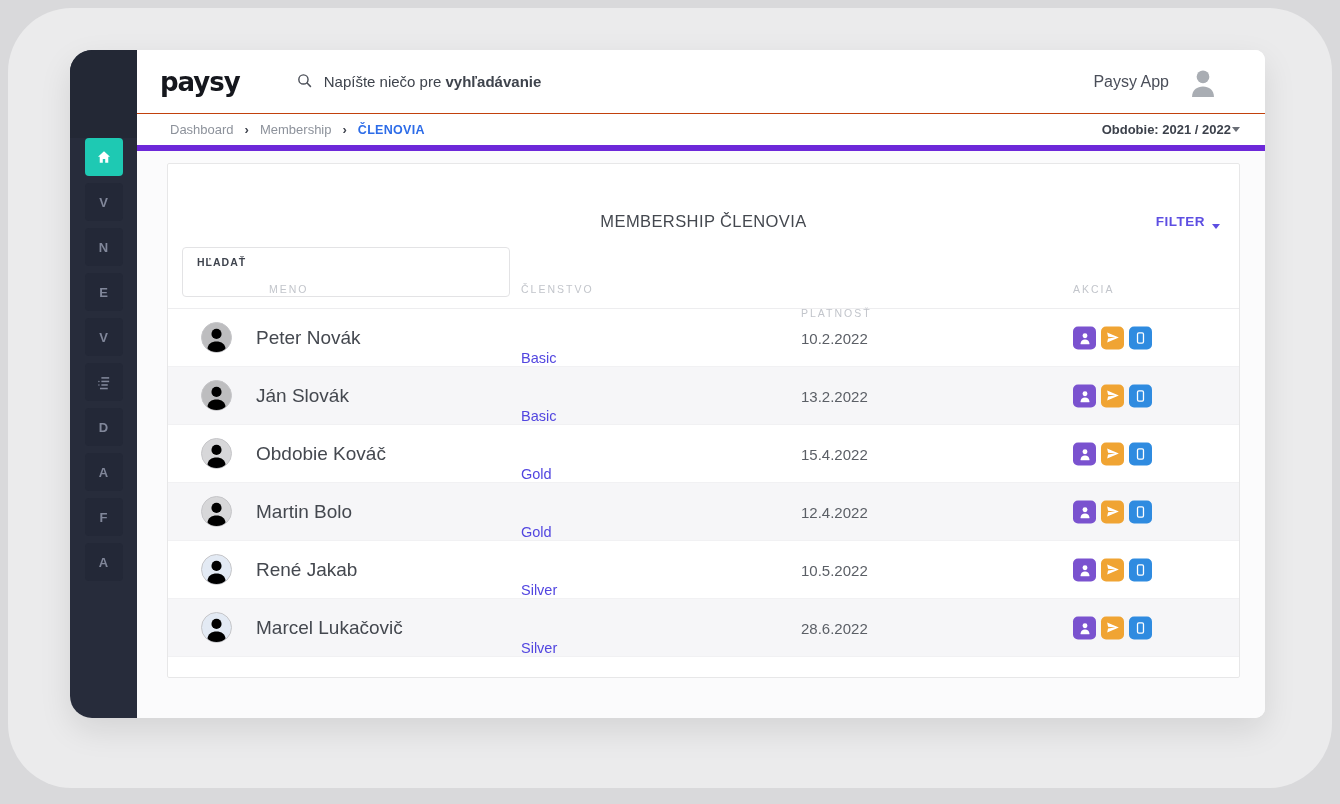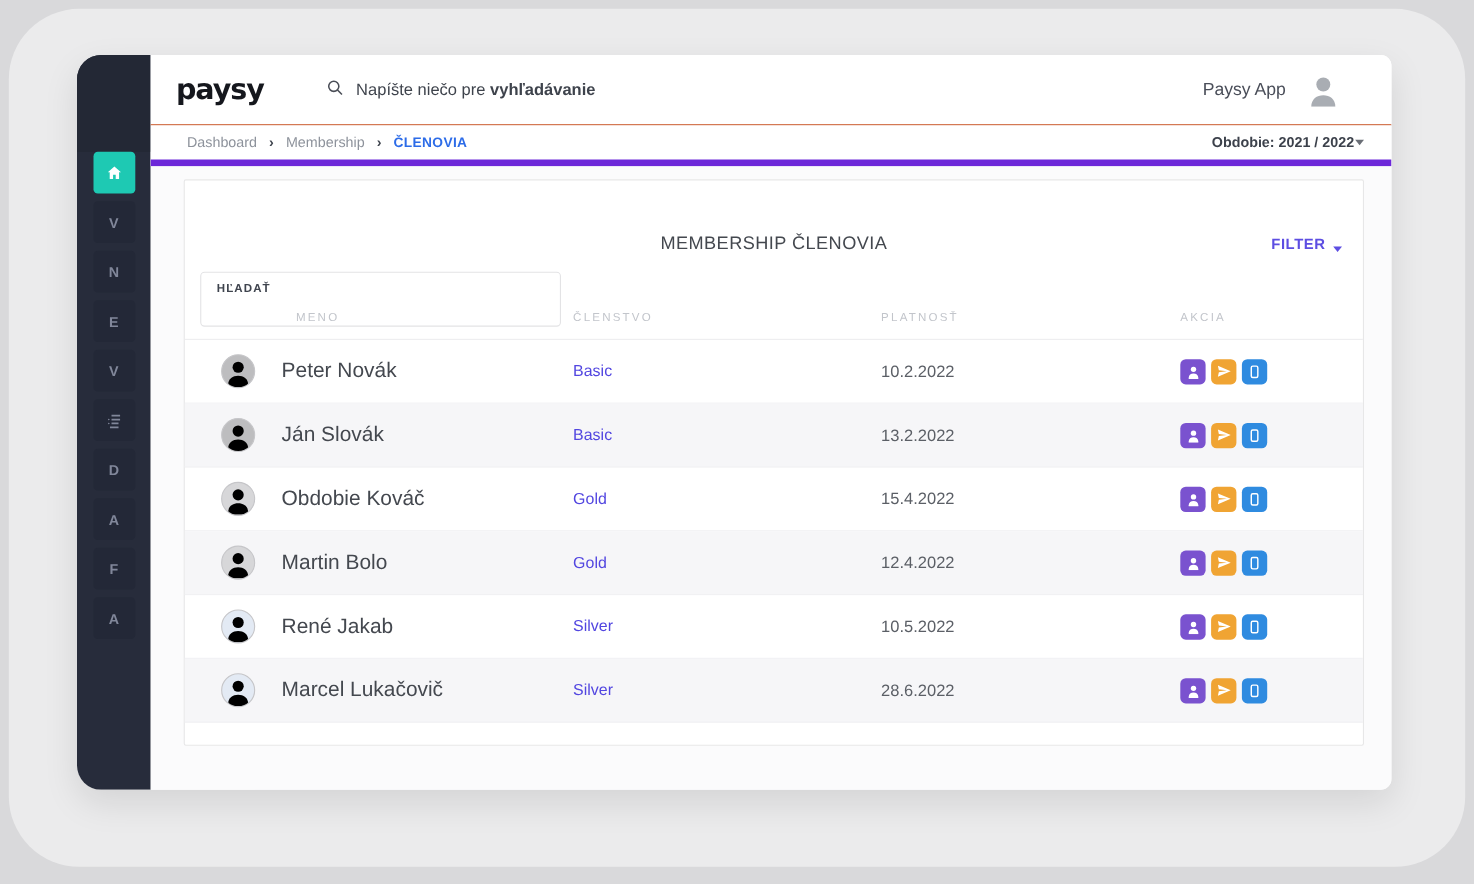--- a/index.html
+++ b/index.html
@@ -104,35 +104,35 @@
     color:var(--purple,#5d4ee2);cursor:pointer;background:none;border:none;
     font-family:"Liberation Sans", sans-serif;
   }
   
   .thead{position:relative;height:39px;border-bottom:1px solid #ededef;}
   .th{
     position:absolute;top:14px;font-size:10.5px;letter-spacing:2px;
     color:#c2c5cb;font-weight:normal;
   }
   .pos-name{left:101px;} .pos-membership{left:353px;}
-  .pos-valid{left:633px;} .pos-action{left:905px;}
+  .pos-valid{left:633px;margin-top:24px;} .pos-action{left:905px;}
   .row{position:relative;height:57px;border-bottom:1px solid #f1f1f3;}
   .row.alt{background:#f6f6f8;}
   .avatar{
     position:absolute;left:33px;top:13px;width:31px;height:31px;
     border-radius:50%;overflow:hidden;border:1px solid #c6c6c9;
     box-sizing:border-box;background:#d9d9db;
   }
   .avatar svg{display:block;width:100%;height:100%;}
   .avatar-placeholder{background:#d7d7d9;}
   .avatar-photo-gray{background:#bdbdbf;}
   .avatar-photo-blue{background:#e3eaf4;}
   .cell{position:absolute;top:50%;transform:translateY(-50%);white-space:nowrap;}
   .cell-name{left:88px;font-size:19px;color:#44484f;}
-  .cell-membership{left:353px;font-size:14.5px;color:var(--link,#5246e0);cursor:pointer;}
+  .cell-membership{left:353px;font-size:14.5px;color:var(--link,#5246e0);cursor:pointer;margin-top:20px;}
   .cell-valid{left:633px;font-size:15px;color:#5b5f66;}
   .actions{position:absolute;left:905px;top:50%;transform:translateY(-50%);display:flex;gap:5px;}
   .action-btn{
     width:23px;height:23px;border-radius:5px;border:none;padding:0;
     display:flex;align-items:center;justify-content:center;cursor:pointer;
   }
   .action-member{background:var(--c-member,#7a52cf);}
   .action-send{background:var(--c-send,#f0a433);}
   .action-phone{background:var(--c-phone,#2f8be0);}
 </style>

